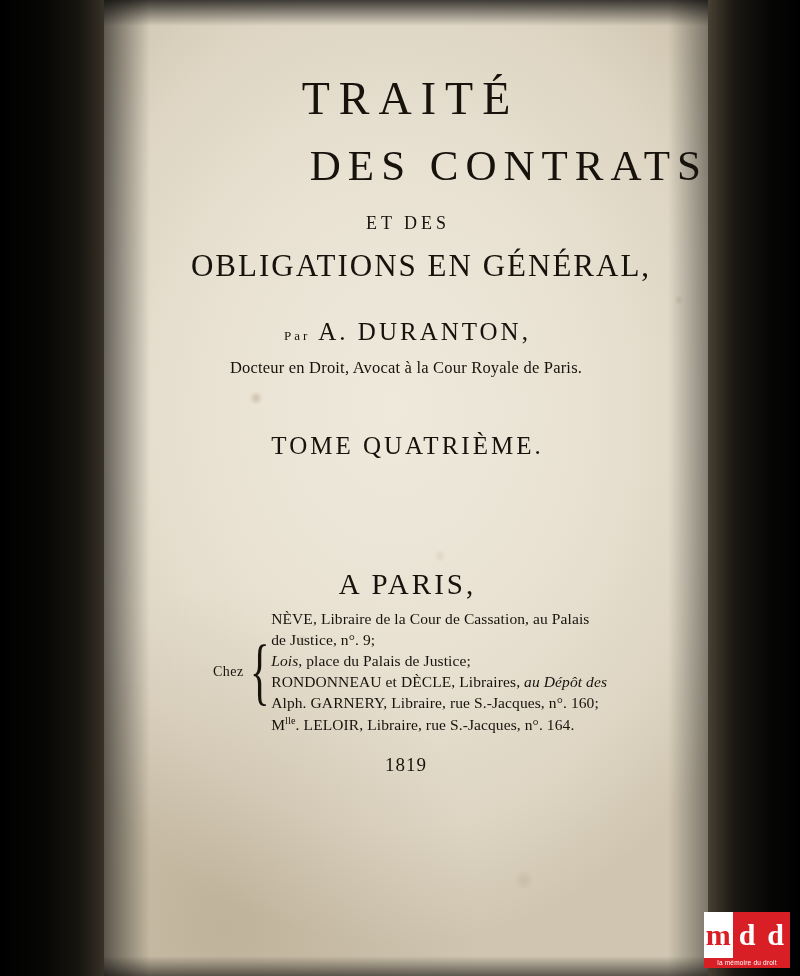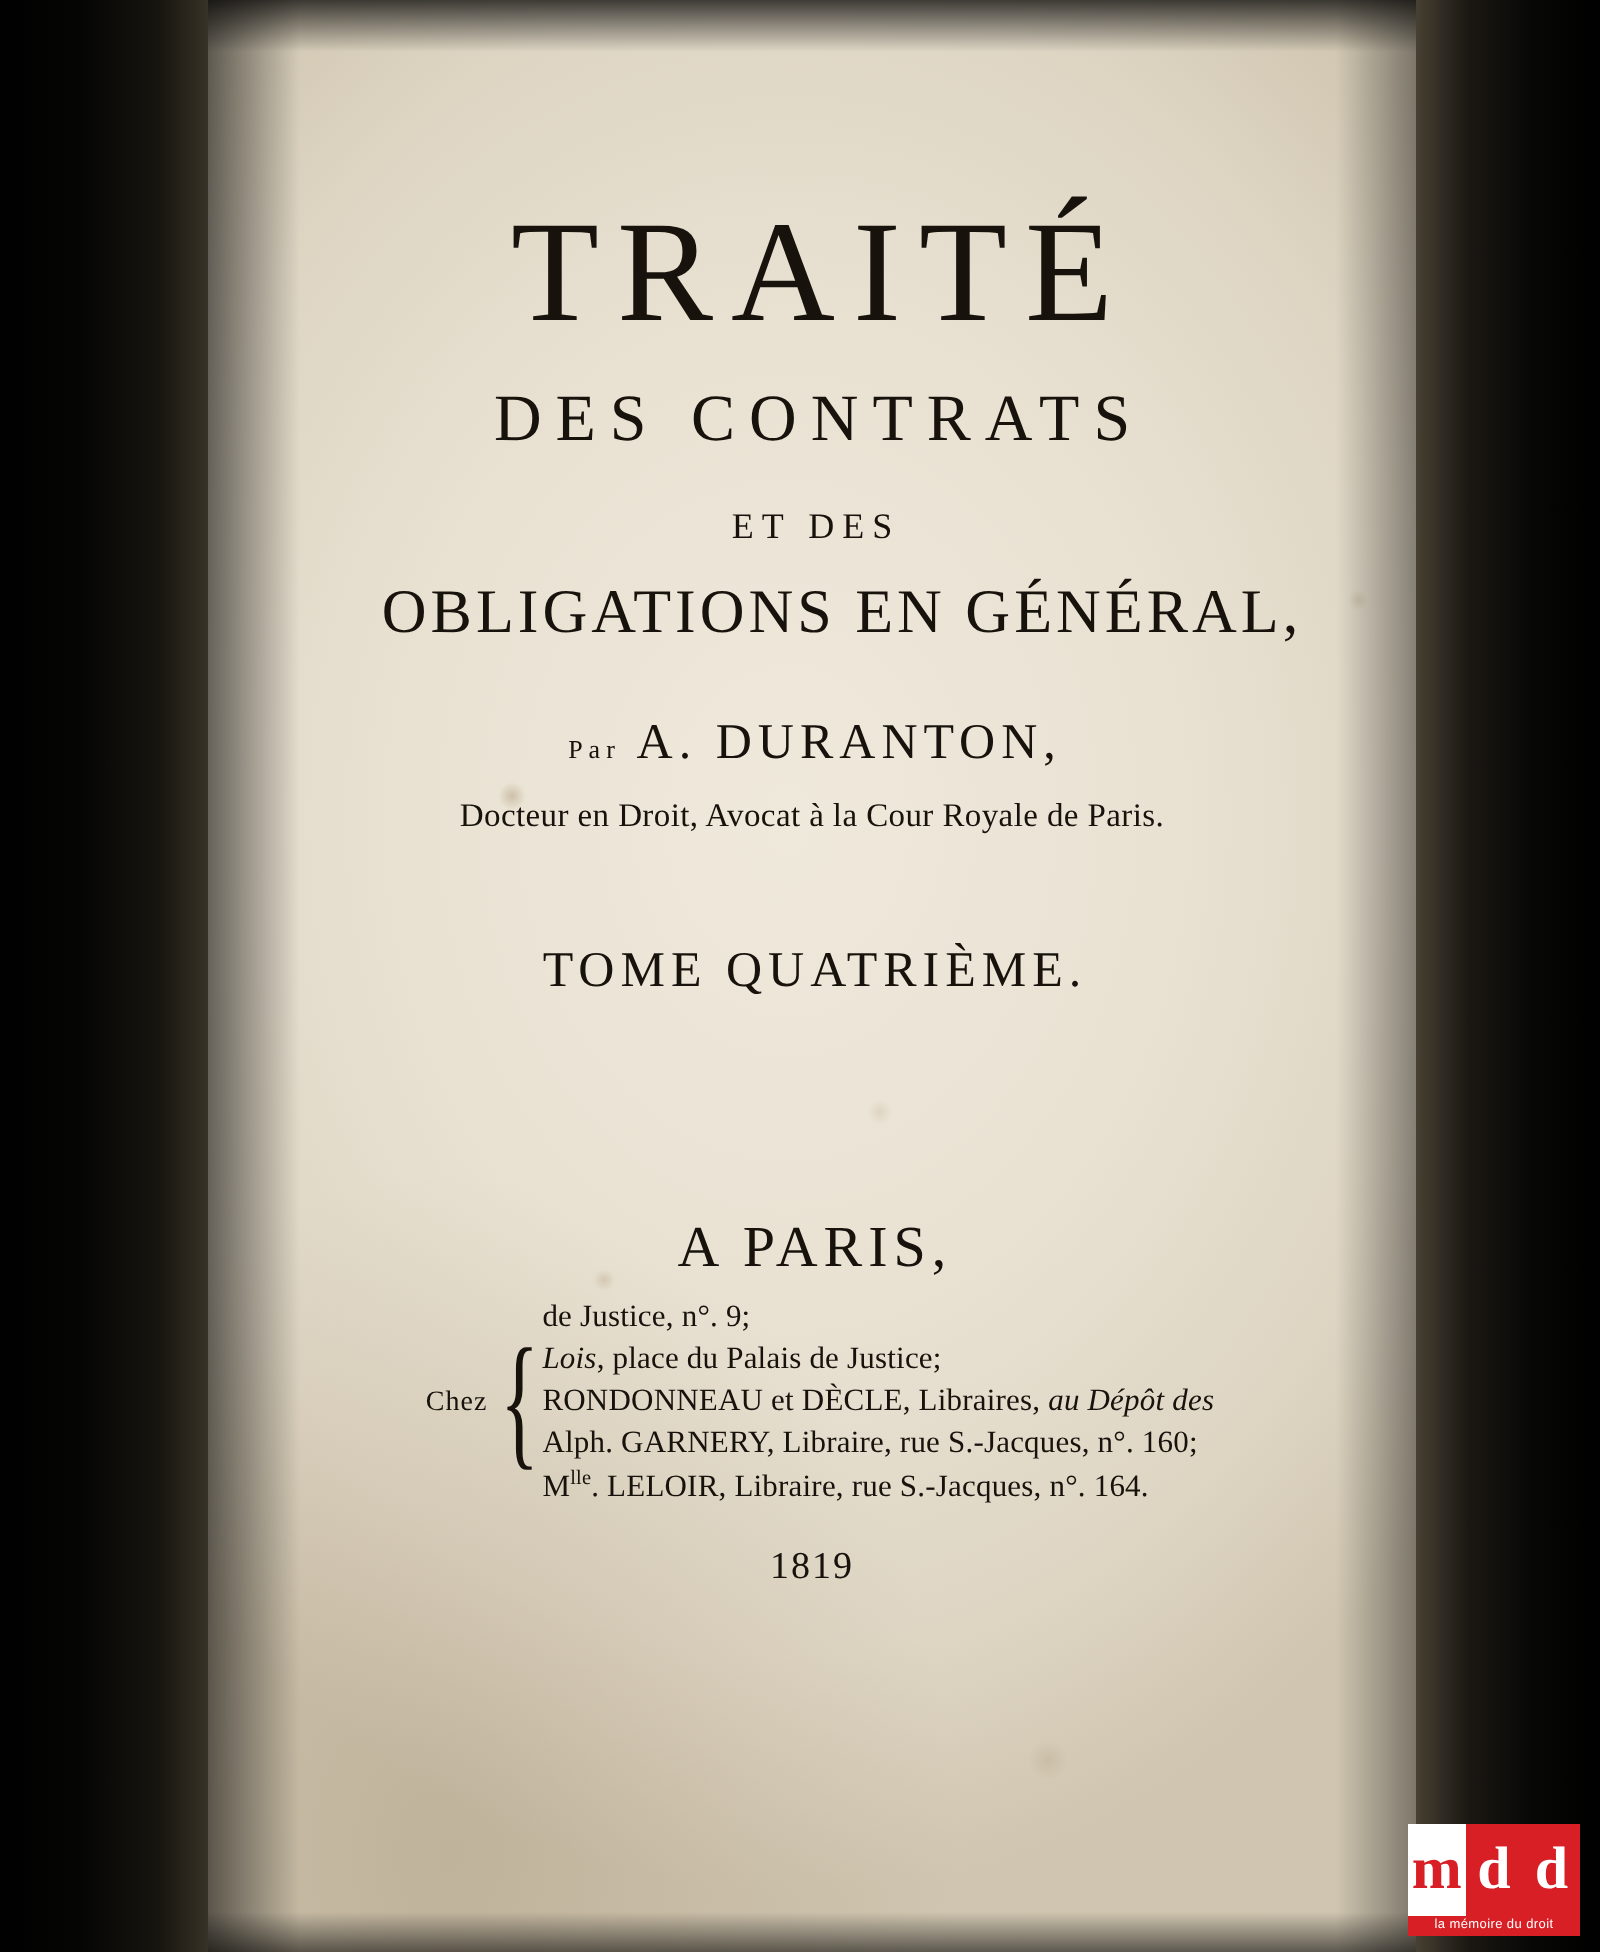--- a/index.html
+++ b/index.html
@@ -76,33 +76,34 @@
   .content {
     position: absolute;
     left: 0; top: 0;
     width: 604px;
     text-align: center;
     color: #17120c;
     z-index: 2;
   }
 
   .t-main {
-    font-size: 72px;
+    font-size: 46px;
     letter-spacing: 9px;
     font-weight: 400;
-    margin-top: 100px;
+    margin-top: 76px;
     line-height: 1;
     text-indent: 9px;
   }
   .t-main2 {
-    font-size: 33px;
+    font-size: 43px;
     letter-spacing: 7px;
     margin-top: 22px;
     line-height: 1;
     text-indent: 7px;
+    text-align: right;
   }
   .t-etdes {
     font-size: 18px;
     letter-spacing: 4px;
     margin-top: 26px;
     text-indent: 4px;
   }
   .t-oblig {
     font-size: 31px;
     letter-spacing: 2px;
@@ -241,20 +242,21 @@
       <div class="t-sub">Docteur en Droit, Avocat à la Cour Royale de Paris.</div>
 
       <div class="t-tome">TOME QUATRIÈME.</div>
 
       <div class="t-paris">A PARIS,</div>
 
       <div class="imprint">
         <div class="chez-label">Chez</div>
         <div class="brace">{</div>
         <div class="imprint-lines">
+          <div class="ln">NÈVE, Libraire de la Cour de Cassation, au Palais</div>
           <div class="ln">de Justice, n°. 9;</div>
           <div class="ln">
             <span class="it">Lois</span><span>, place du Palais de Justice;</span>
           </div>
           <div class="ln">
             <span>RONDONNEAU et DÈCLE, Libraires,</span>
             <span class="it">au Dépôt des</span>
           </div>
           <div class="ln">Alph. GARNERY, Libraire, rue S.-Jacques, n°. 160;</div>
           <div class="ln">

